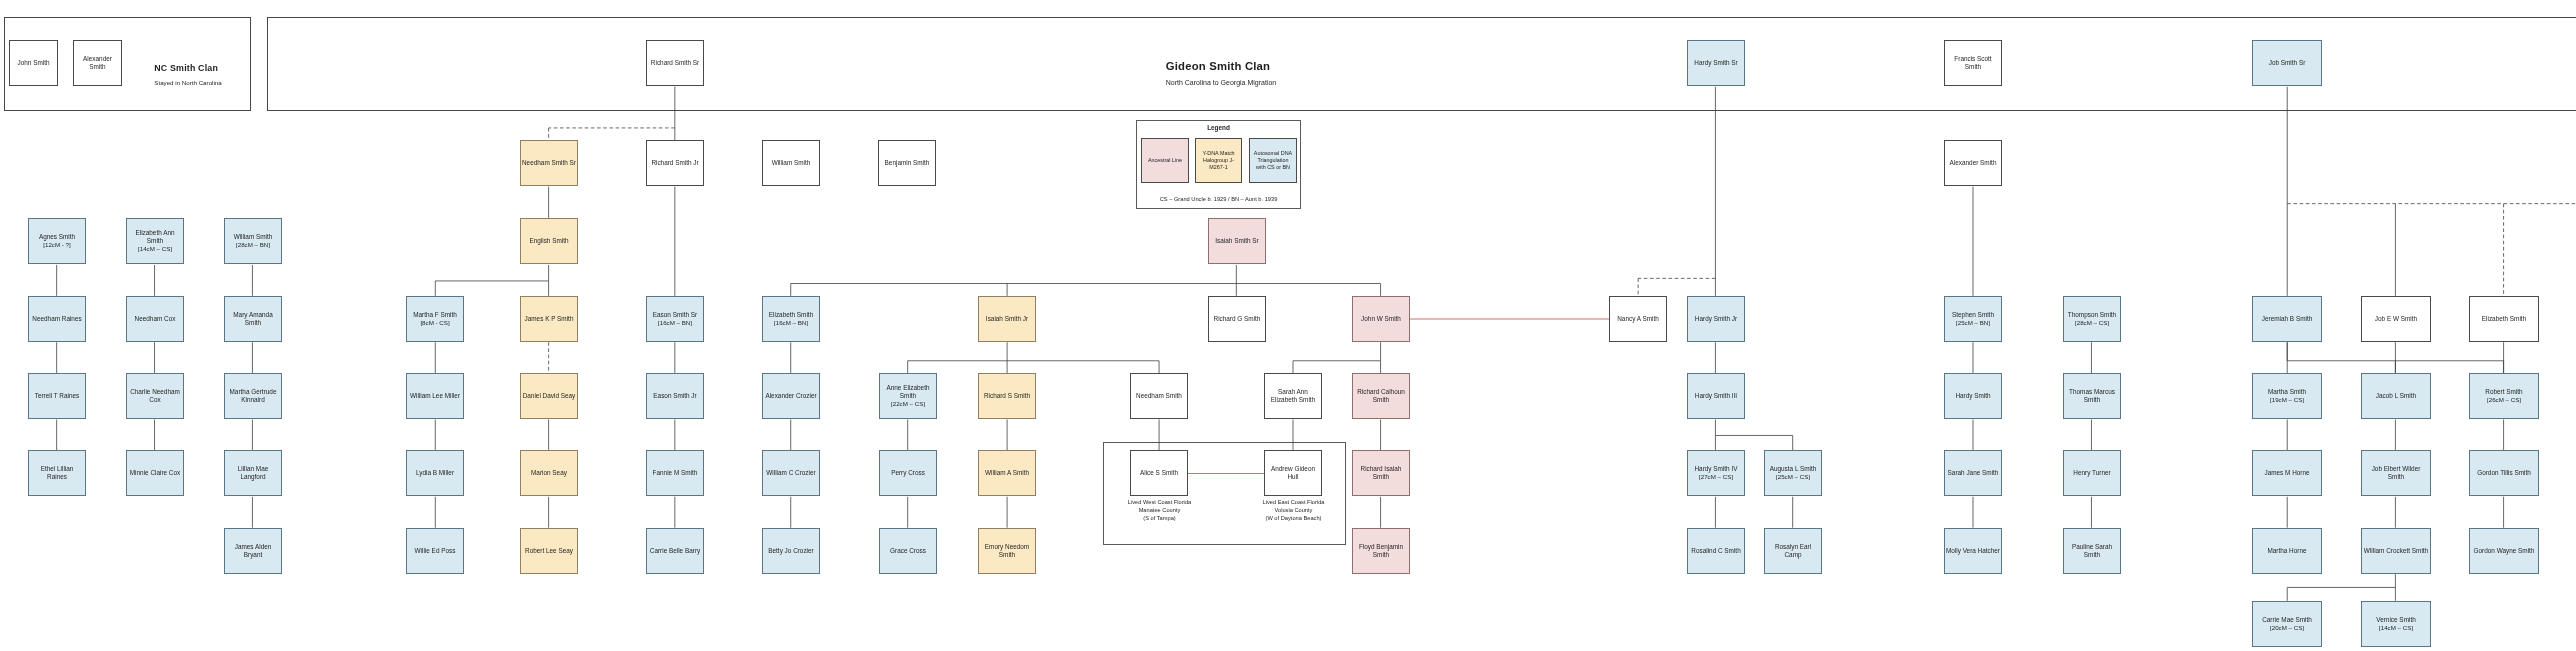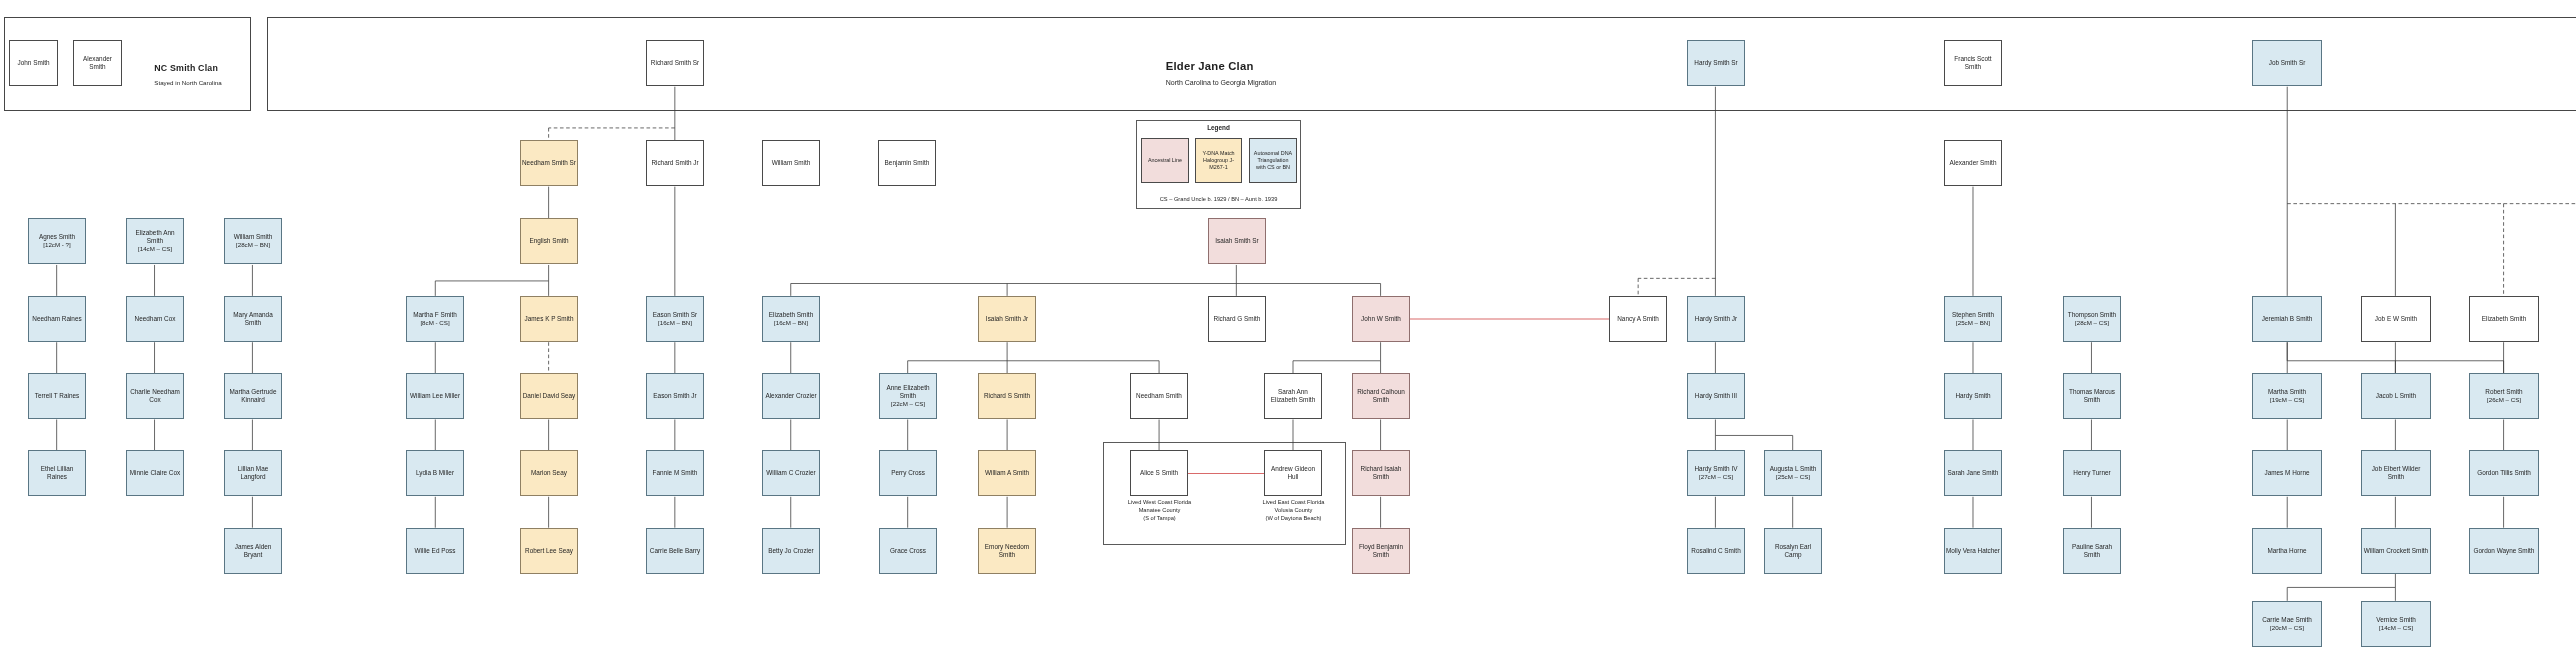--- a/index.html
+++ b/index.html
@@ -132,21 +132,21 @@
       <line x1="2736" y1="619" x2="3124" y2="619" stroke="#d96a6a" stroke-width="2"></line>
       <line x1="2306" y1="919" x2="2454" y2="919" stroke="#d96a6a" stroke-width="2"></line>
     </svg>
 
   <div class="bigtitle nctitle" style="left:188px;top:45px;">
     <div class="t">NC Smith Clan</div>
     <div class="s">Stayed in North Carolina</div>
   </div>
 
   <div class="bigtitle" style="left:1221px;top:42px;">
-    <div class="t">Elder Jane Clan</div>
+    <div class="t">Gideon Smith Clan</div>
     <div class="s">North Carolina to Georgia Migration</div>
   </div>
 
   <div id="legend-title" style="left:1136px;top:124px;width:165px;">Legend</div>
   <div class="swatch" id="sw-pink" style="left: 1141px; top: 138px; width: 48px; height: 45px; background: rgb(242, 221, 220);">Ancestral Line</div>
   <div class="swatch" id="sw-yellow" style="left: 1195px; top: 138px; width: 47px; height: 45px; background: rgb(251, 233, 195);">Y-DNA Match
 Halogroup J-M267-1</div>
   <div class="swatch" id="sw-blue" style="left: 1249px; top: 138px; width: 48px; height: 45px; background: rgb(217, 233, 241);">Autosomal DNA
 Triangulation
 with CS or BN</div>

